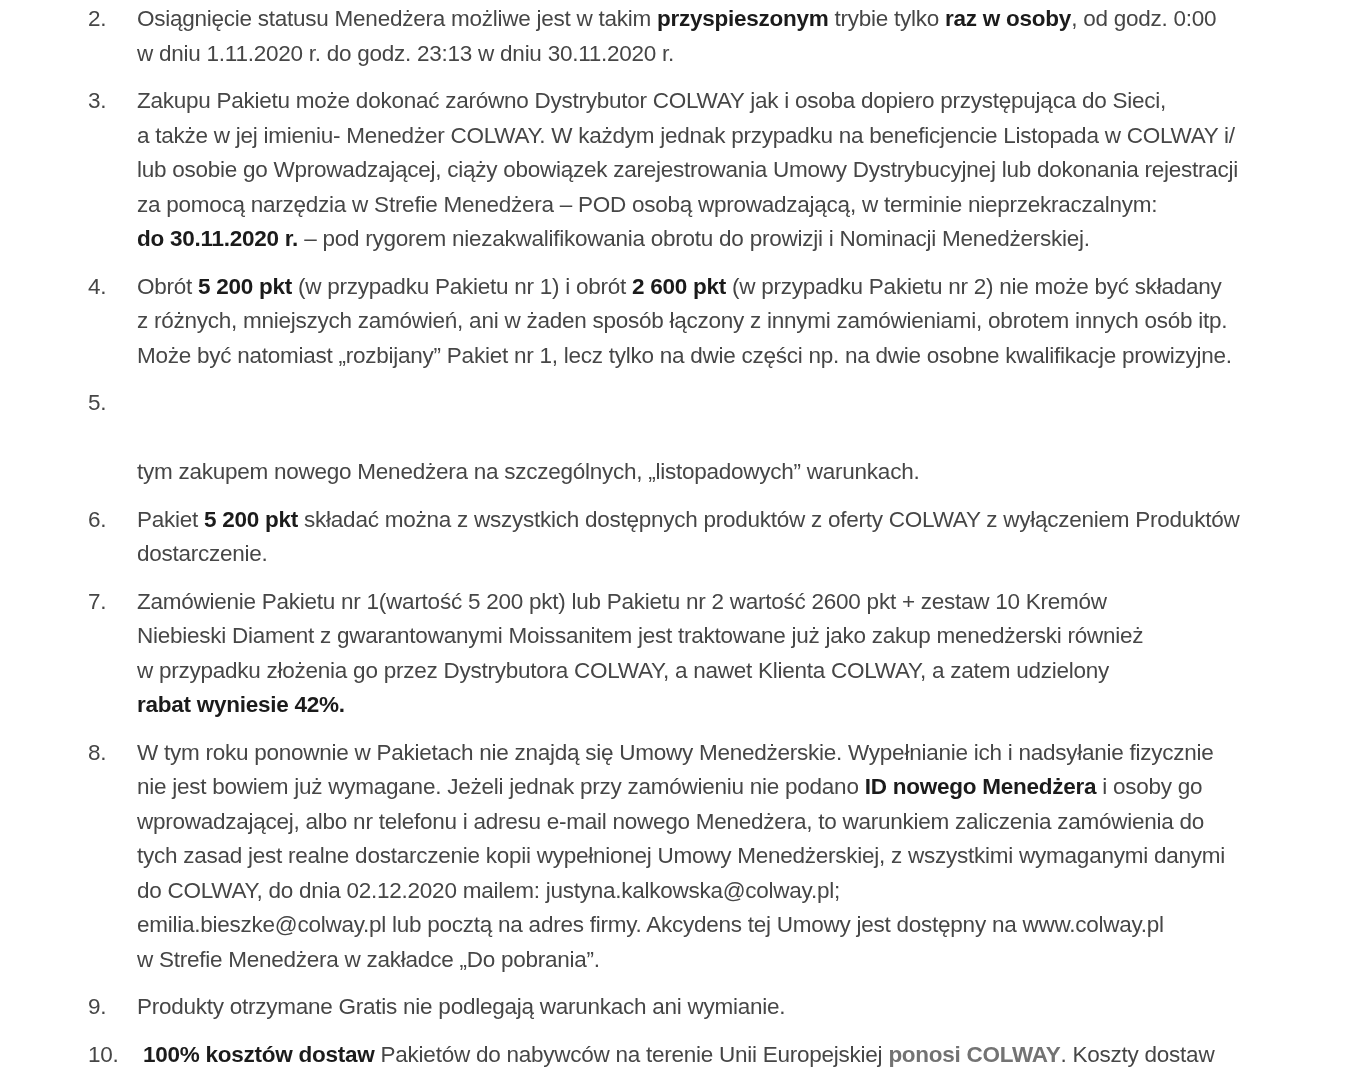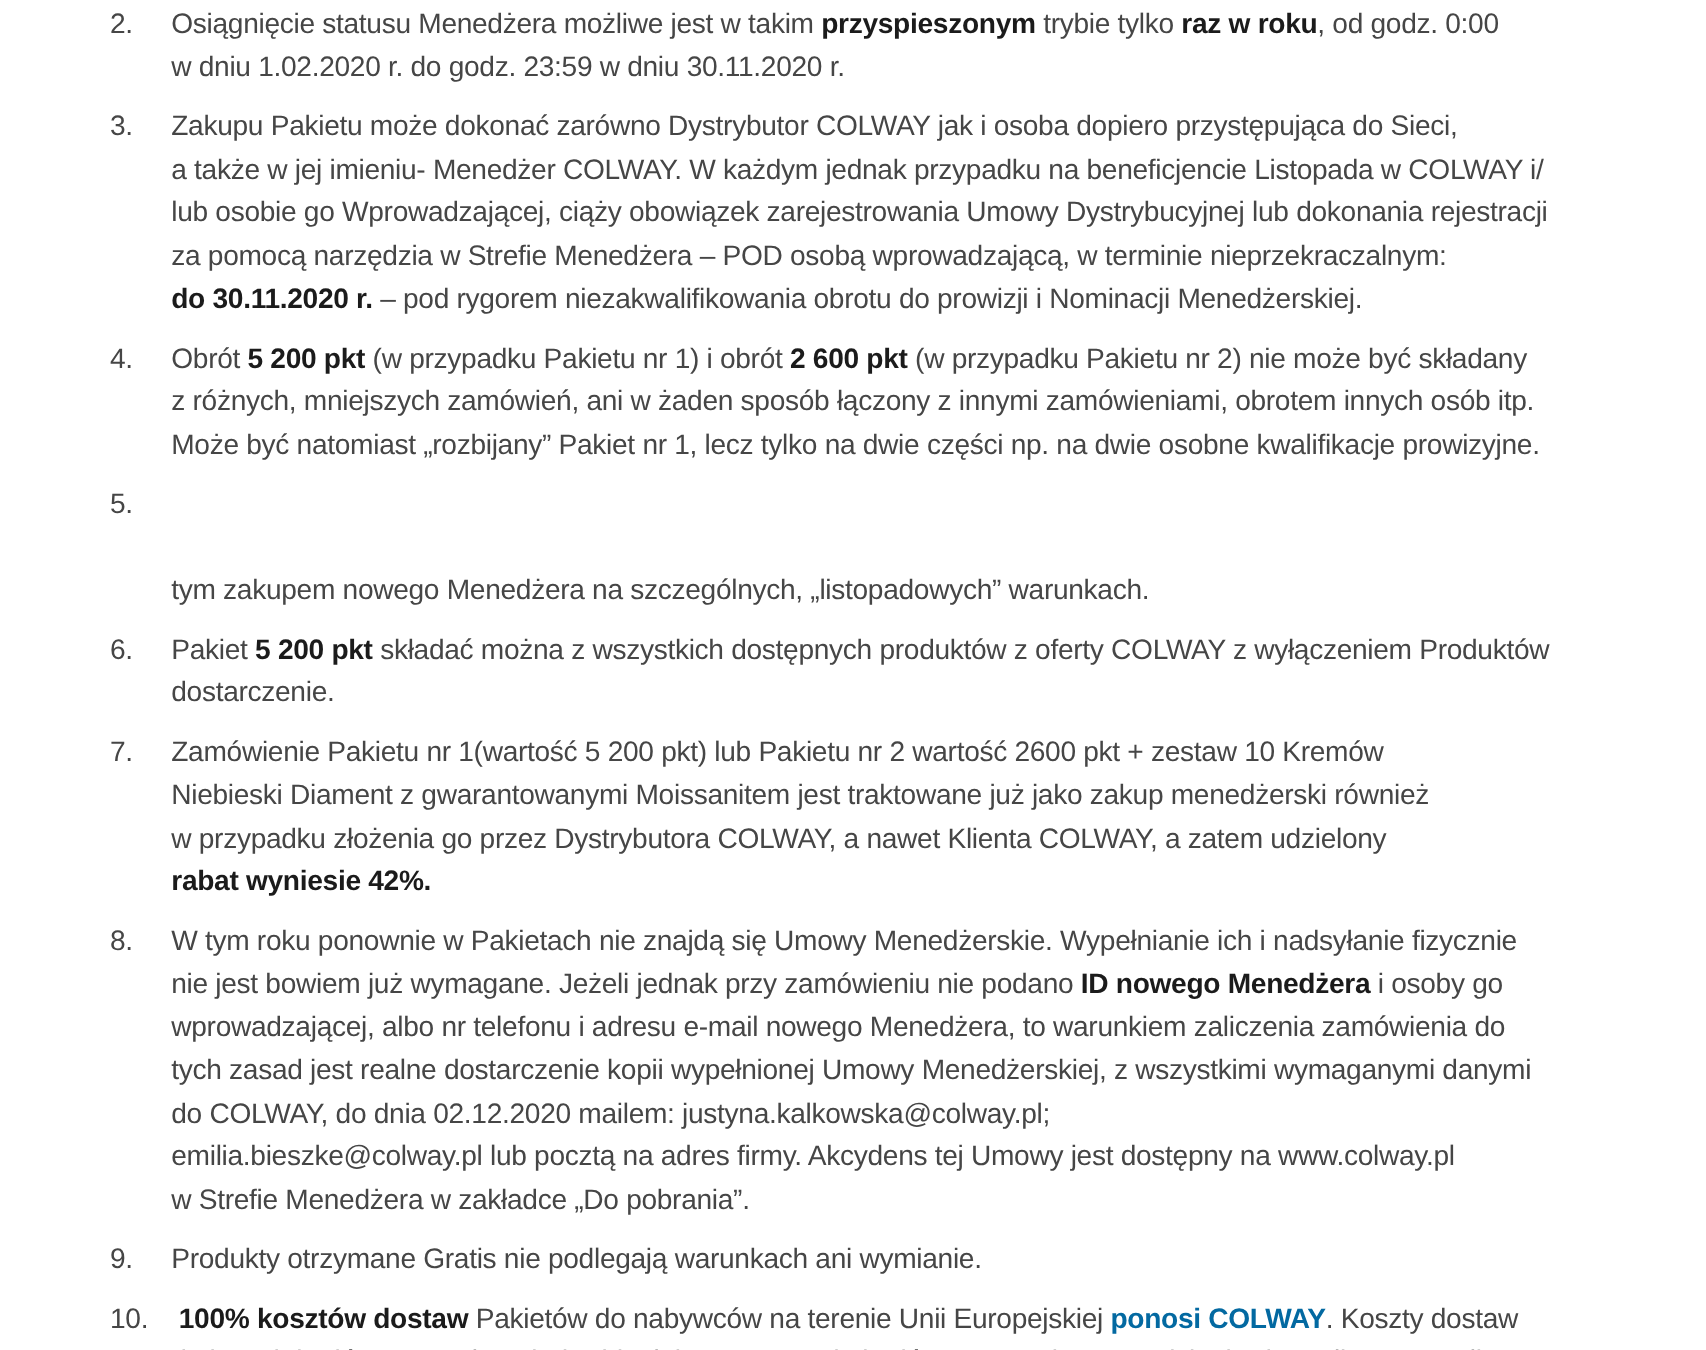--- a/index.html
+++ b/index.html
@@ -42,21 +42,21 @@
     font-weight: 700;
   }
 </style>
 </head>
 <body style="background: rgb(255, 255, 255);">
 
 <div class="page">
   <div class="rules-list">
       <div class="list-item" style="color: rgb(70, 70, 70);">
         <span class="item-number">2.</span>
-        <div class="item-text"><span>Osiągnięcie statusu Menedżera możliwe jest w takim </span><strong style="color: rgb(27, 27, 27); text-align: center;">przyspieszonym</strong><span> trybie tylko </span><strong style="color: rgb(27, 27, 27);">raz w roku</strong><span>, od godz. 0:00</span><br><span>w dniu 1.02.2020 r. do godz. 23:59 w dniu 30.11.2020 r.</span></div>
+        <div class="item-text"><span>Osiągnięcie statusu Menedżera możliwe jest w takim </span><strong style="color: rgb(27, 27, 27); text-align: center;">przyspieszonym</strong><span> trybie tylko </span><strong style="color: rgb(27, 27, 27);">raz w osoby</strong><span>, od godz. 0:00</span><br><span>w dniu 1.11.2020 r. do godz. 23:13 w dniu 30.11.2020 r.</span></div>
       </div>
       <div class="list-item" style="color: rgb(70, 70, 70);">
         <span class="item-number">3.</span>
         <div class="item-text"><span>Zakupu Pakietu może dokonać zarówno Dystrybutor COLWAY jak i osoba dopiero przystępująca do Sieci,</span><br><span>a także w jej imieniu- Menedżer COLWAY. W każdym jednak przypadku na beneficjencie Listopada w COLWAY i/</span><br><span>lub osobie go Wprowadzającej, ciąży obowiązek zarejestrowania Umowy Dystrybucyjnej lub dokonania rejestracji</span><br><span>za pomocą narzędzia w Strefie Menedżera – POD osobą wprowadzającą, w terminie nieprzekraczalnym:</span><br><strong style="color: rgb(27, 27, 27);">do 30.11.2020 r.</strong><span> – pod rygorem niezakwalifikowania obrotu do prowizji i Nominacji Menedżerskiej.</span></div>
       </div>
       <div class="list-item" style="color: rgb(70, 70, 70);">
         <span class="item-number">4.</span>
         <div class="item-text"><span>Obrót </span><strong style="color: rgb(27, 27, 27);">5 200 pkt</strong><span> (w przypadku Pakietu nr 1) i obrót </span><strong style="color: rgb(27, 27, 27);">2 600 pkt</strong><span> (w przypadku Pakietu nr 2) nie może być składany</span><br><span>z różnych, mniejszych zamówień, ani w żaden sposób łączony z innymi zamówieniami, obrotem innych osób itp.</span><br><span>Może być natomiast „rozbijany” Pakiet nr 1, lecz tylko na dwie części np. na dwie osobne kwalifikacje prowizyjne.</span></div>
       </div>
       <div class="list-item" style="color: rgb(70, 70, 70);">
@@ -74,16 +74,16 @@
       <div class="list-item" style="color: rgb(70, 70, 70);">
         <span class="item-number">8.</span>
         <div class="item-text"><span>W tym roku ponownie w Pakietach nie znajdą się Umowy Menedżerskie. Wypełnianie ich i nadsyłanie fizycznie</span><br><span>nie jest bowiem już wymagane. Jeżeli jednak przy zamówieniu nie podano </span><strong style="color: rgb(27, 27, 27);">ID nowego Menedżera</strong><span> i osoby go</span><br><span>wprowadzającej, albo nr telefonu i adresu e-mail nowego Menedżera, to warunkiem zaliczenia zamówienia do</span><br><span>tych zasad jest realne dostarczenie kopii wypełnionej Umowy Menedżerskiej, z wszystkimi wymaganymi danymi</span><br><span>do COLWAY, do dnia 02.12.2020 mailem: justyna.kalkowska@colway.pl;</span><br><span>emilia.bieszke@colway.pl lub pocztą na adres firmy. Akcydens tej Umowy jest dostępny na www.colway.pl</span><br><span>w Strefie Menedżera w zakładce „Do pobrania”.</span></div>
       </div>
       <div class="list-item" style="color: rgb(70, 70, 70);">
         <span class="item-number">9.</span>
         <div class="item-text"><span>Produkty otrzymane Gratis nie podlegają warunkach ani wymianie.</span></div>
       </div>
       <div class="list-item" style="color: rgb(70, 70, 70);">
         <span class="item-number">10.</span>
-        <div class="item-text"><span> </span><strong style="color: rgb(27, 27, 27);">100% kosztów dostaw</strong><span> Pakietów do nabywców na terenie Unii Europejskiej </span><strong style="color: #0369a1; text-align: right;">ponosi COLWAY</strong><span>. Koszty dostaw</span><br><span>do innych krajów są ustalone indywidualnie. Dostawy do krajów poza Unię Europejską będą realizowane tylko</span></div>
+        <div class="item-text"><span> </span><strong style="color: rgb(27, 27, 27);">100% kosztów dostaw</strong><span> Pakietów do nabywców na terenie Unii Europejskiej </span><strong style="color: #737373; text-align: right;">ponosi COLWAY</strong><span>. Koszty dostaw</span><br><span>do innych krajów są ustalone indywidualnie. Dostawy do krajów poza Unię Europejską będą realizowane tylko</span></div>
       </div>
     </div>
 </div>
 
 </body></html>

